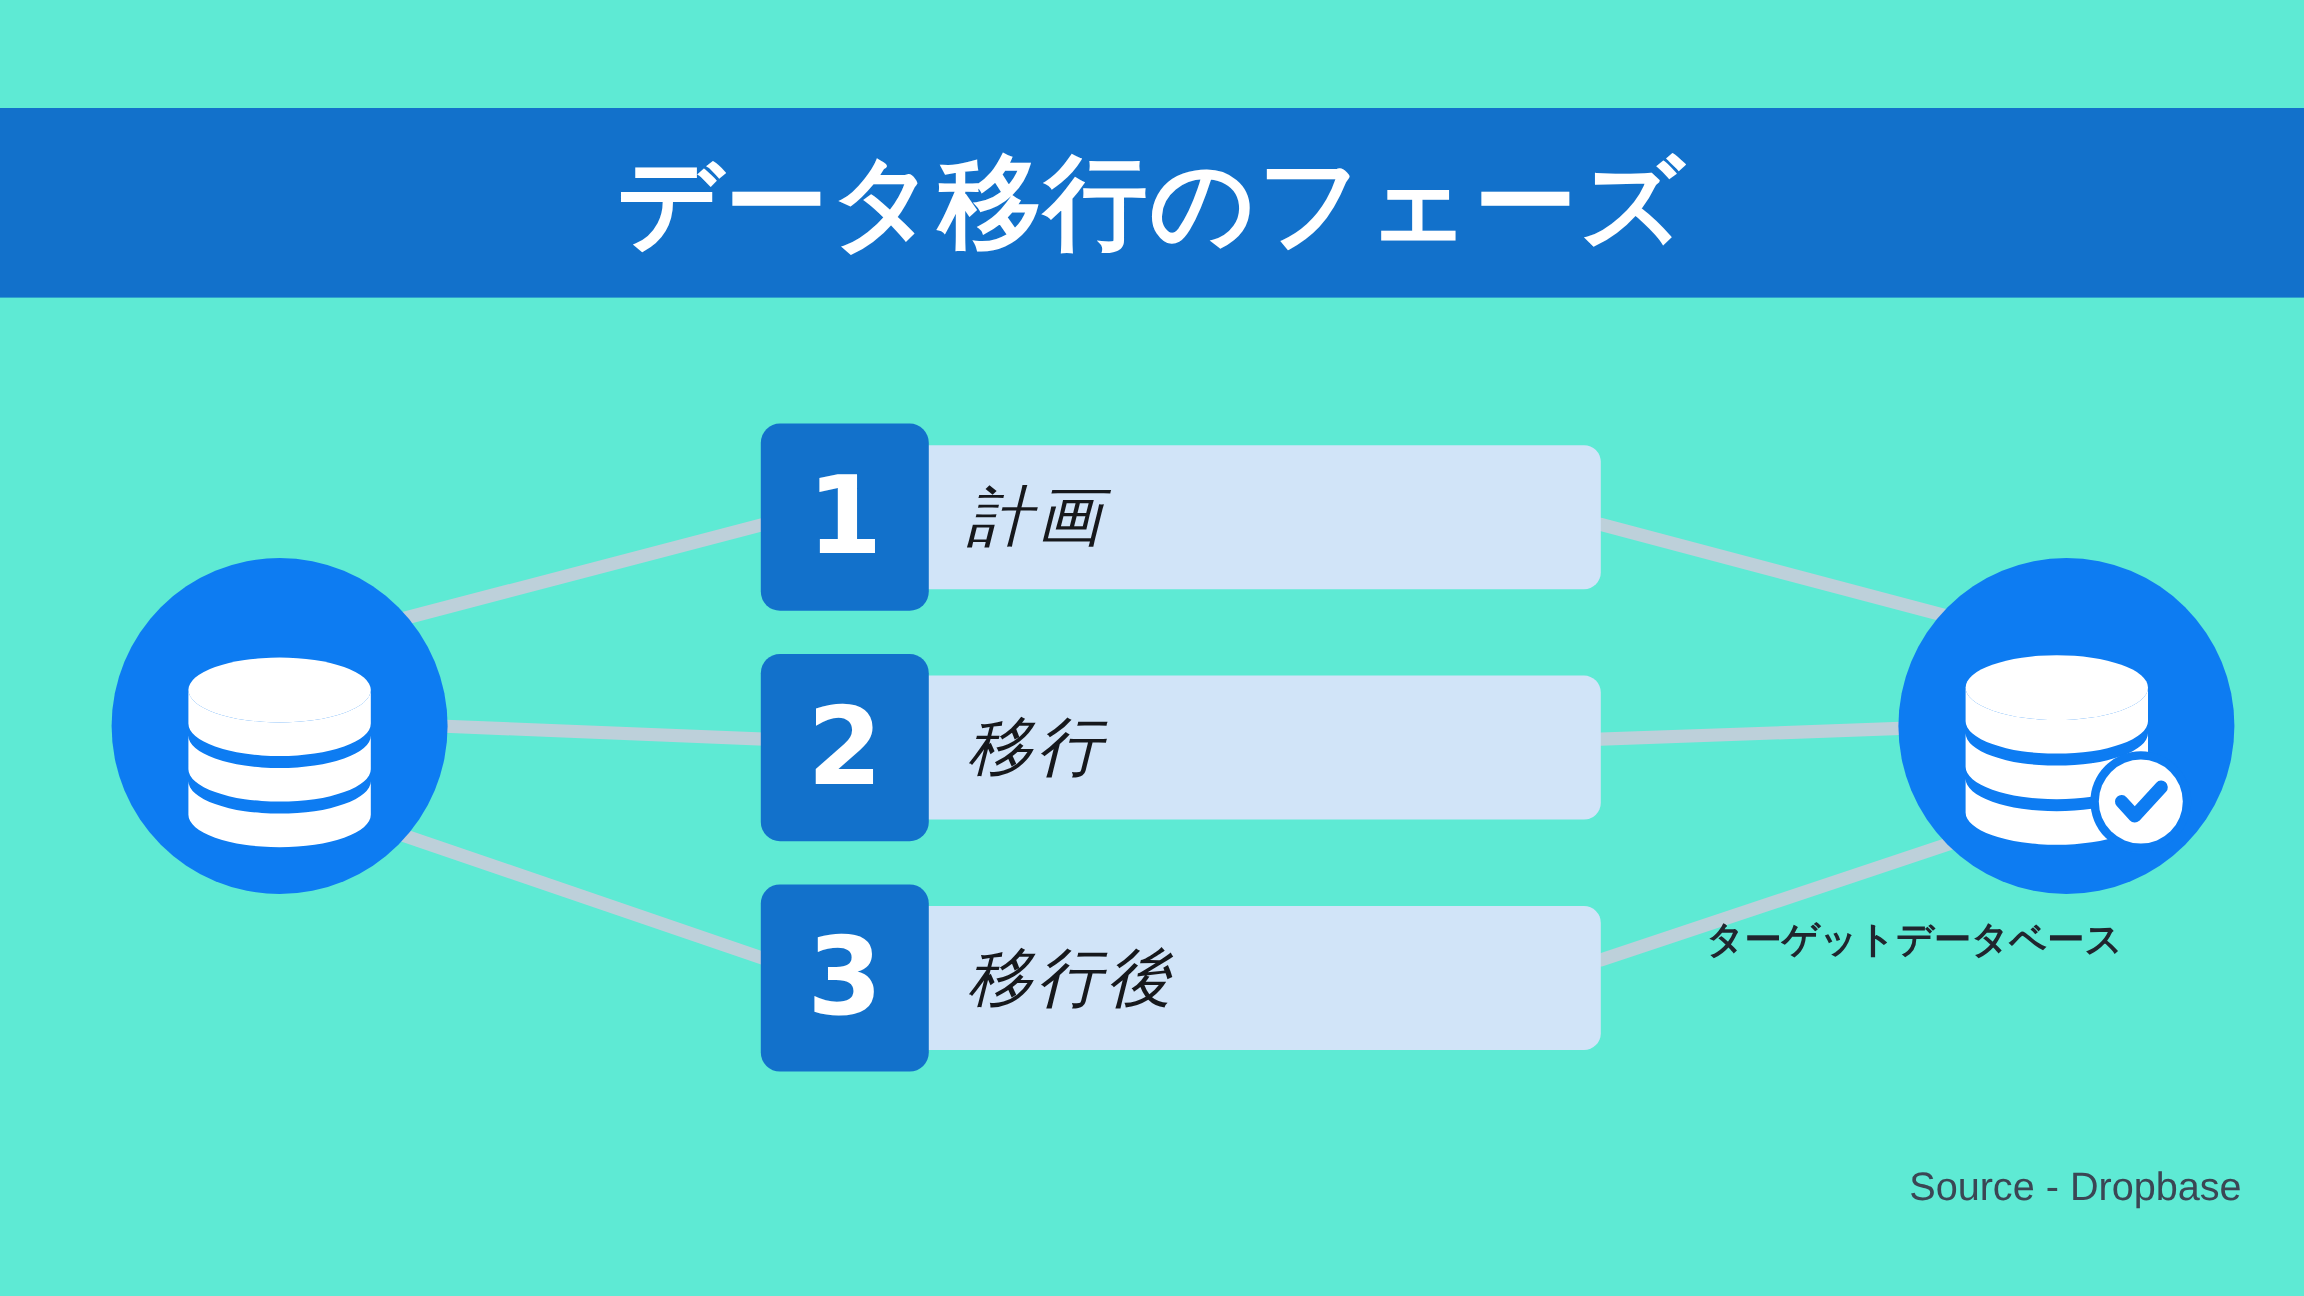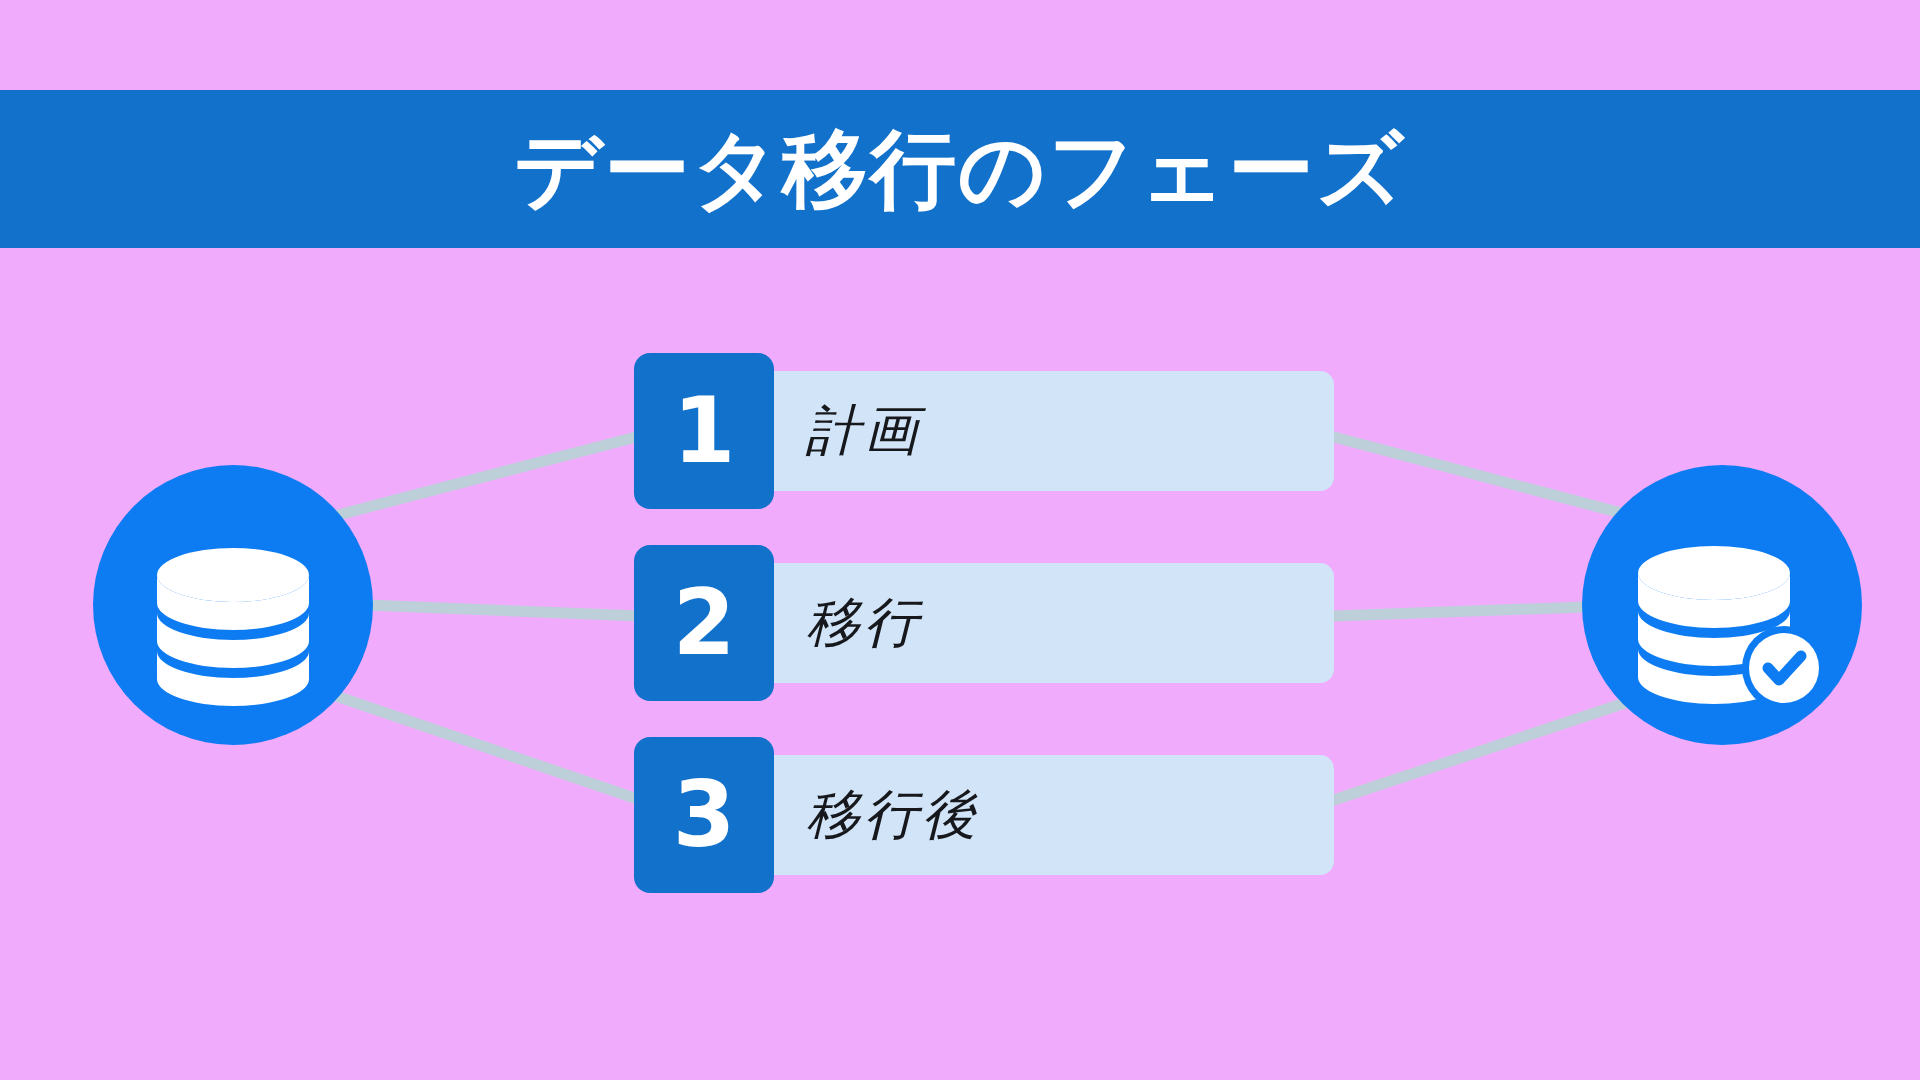--- a/index.html
+++ b/index.html
@@ -9,21 +9,21 @@
     background: #ffffff;
   }
   body {
     font-family: "Liberation Sans", "DejaVu Sans", sans-serif;
   }
 
   #canvas {
     position: relative;
     width: 1920px;
     height: 1080px;
-    background: #f0abfc;
+    background: #5eead4;
     overflow: hidden;
   }
 
   
   #title-banner {
     position: absolute;
     left: 0;
     top: 90px;
     width: 1920px;
     height: 158px;
@@ -204,20 +204,21 @@
         <path d="M56 184 v28 a76 27 0 0 0 152 0 v-28 a76 27 0 0 1 -152 0 z"></path>
       </g>
 
       <g>
         <circle cx="202" cy="203" r="42" fill="#0D7CF2"></circle>
         <circle cx="202" cy="203" r="35" fill="#FFFFFF"></circle>
         <path d="M186 203 l11 12 l22 -24" stroke="#0D7CF2" stroke-width="11" fill="none" stroke-linecap="round" stroke-linejoin="round"></path>
       </g>
     </svg>
   </div>
+  <div id="target-caption" class="db-caption">ターゲットデータベース</div>
 
   <div id="steps">
 
     <div class="step-row" style="top:353px">
       <div class="step-bar"></div>
       <div class="step-badge">
         <span class="step-number">1</span>
       </div>
       <div class="step-label">計画</div>
     </div>
@@ -233,14 +234,15 @@
     <div class="step-row" style="top:737px">
       <div class="step-bar"></div>
       <div class="step-badge">
         <span class="step-number">3</span>
       </div>
       <div class="step-label">移行後</div>
     </div>
 
   </div>
 
+  <div id="source-credit">Source - Dropbase</div>
 
 </div>
 
 </body></html>

